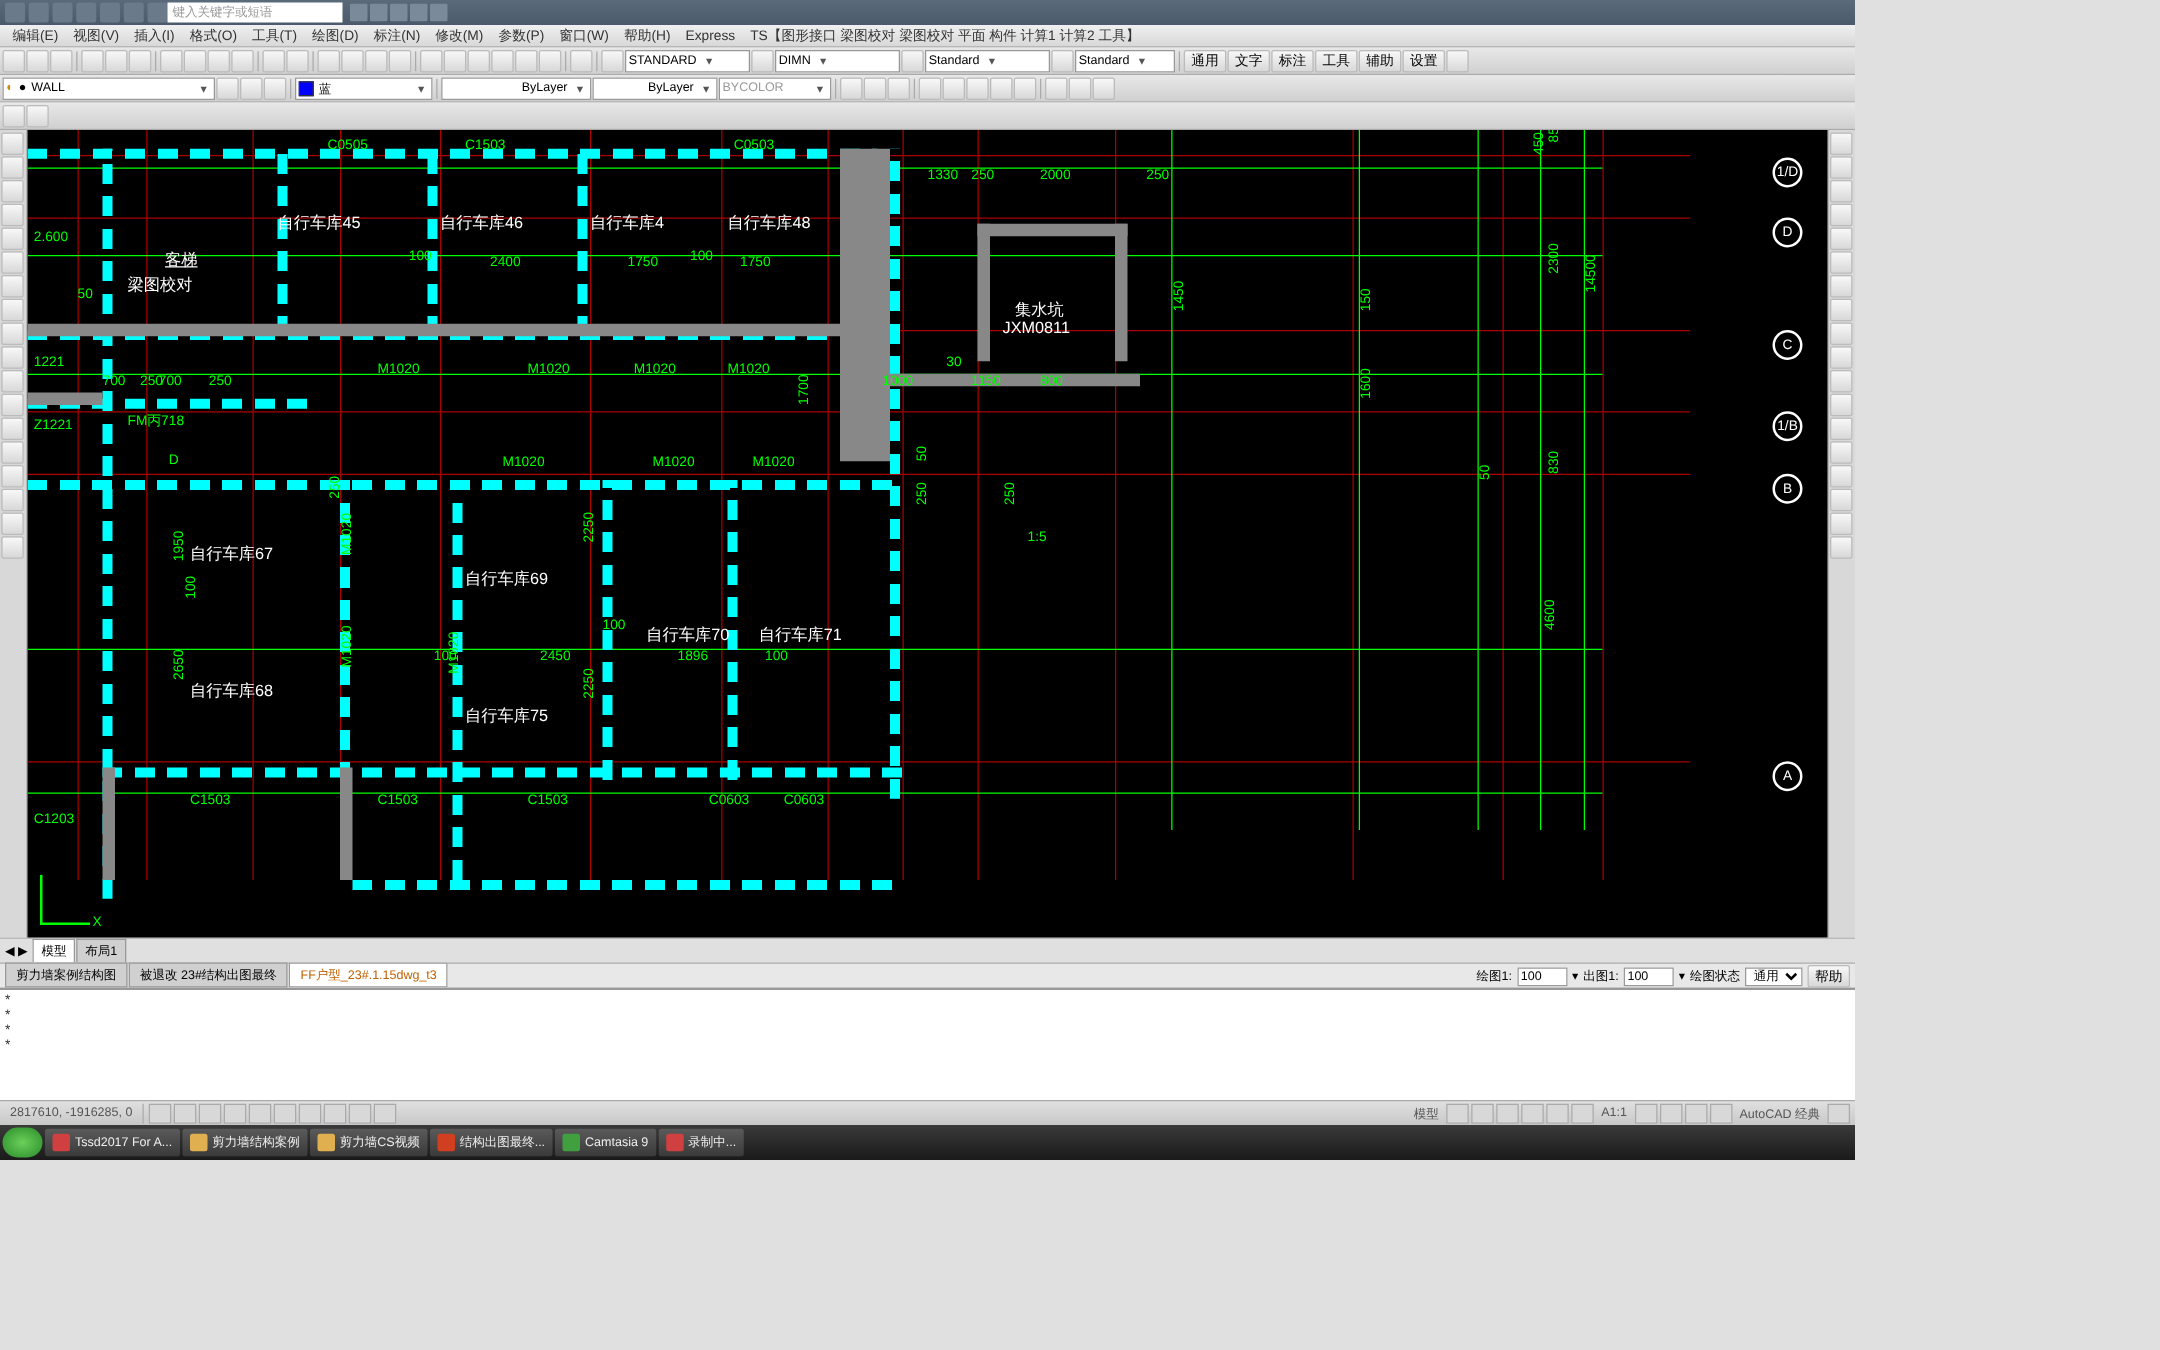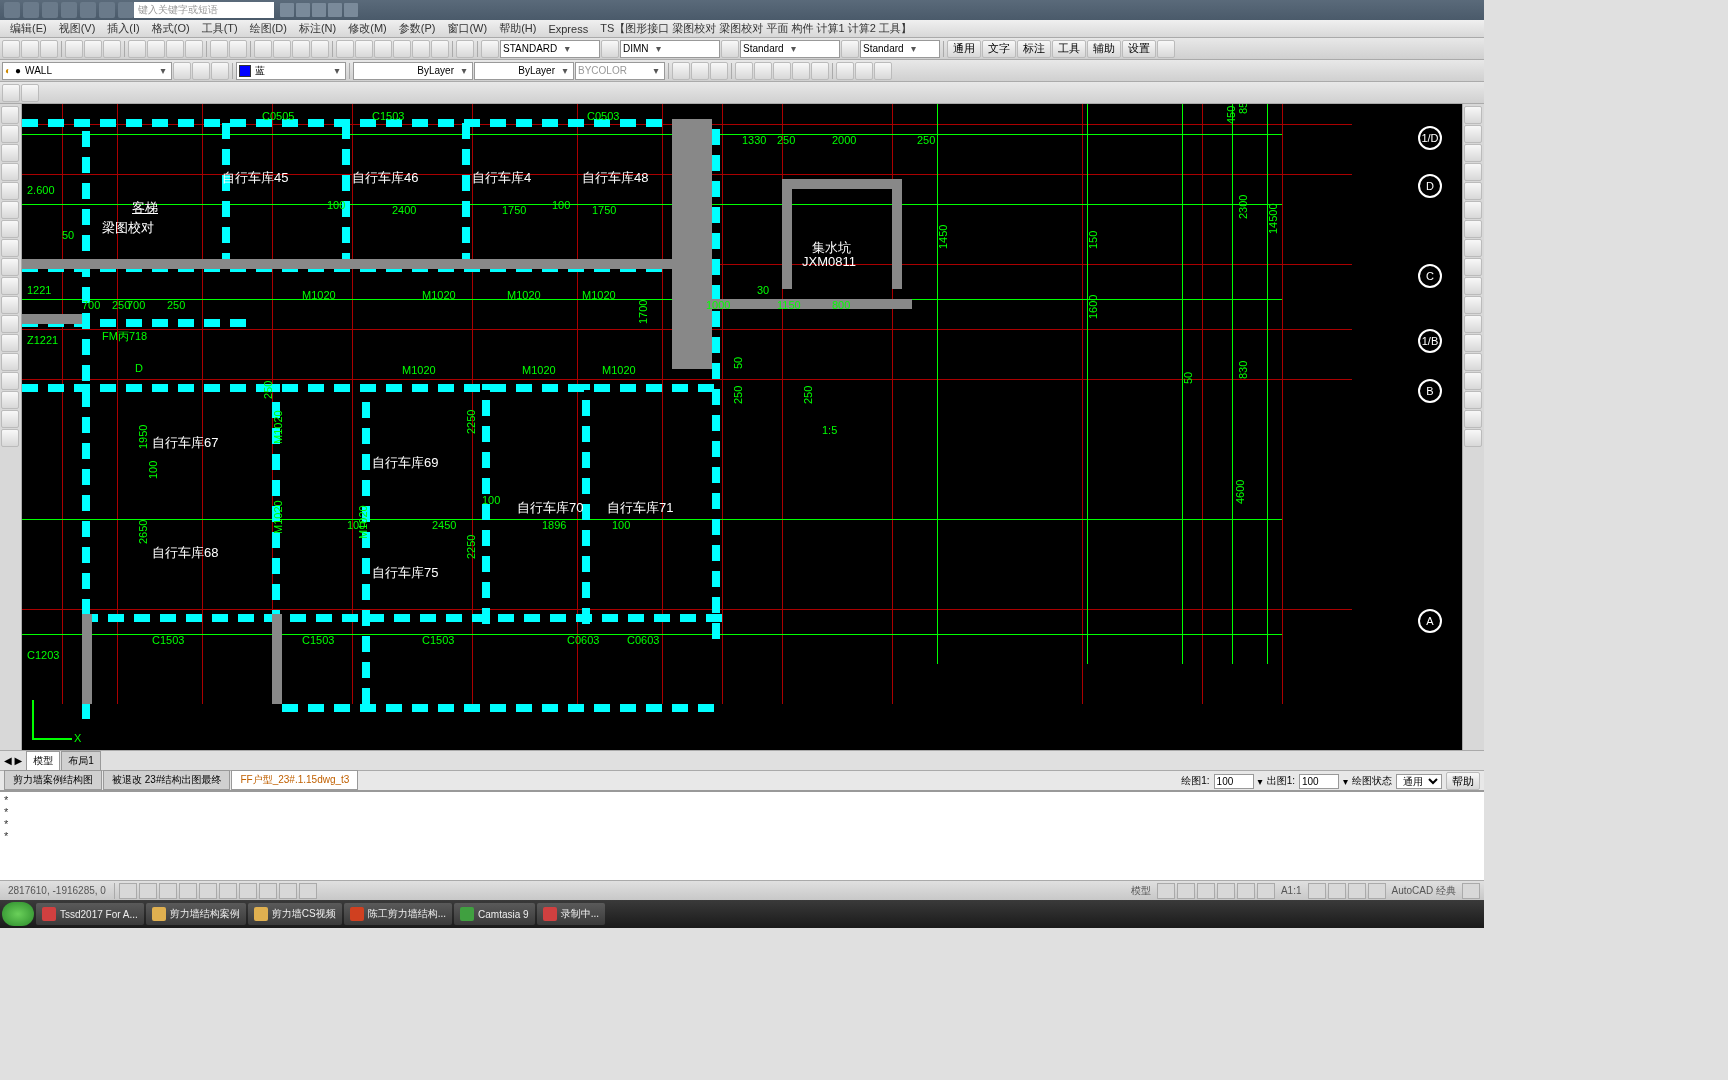--- a/index.html
+++ b/index.html
@@ -493,21 +493,21 @@
       <div class="task-item">
         <div class="task-icon" style="background: rgb(224, 176, 80);"></div>
         <span>剪力墙结构案例</span>
       </div>
       <div class="task-item">
         <div class="task-icon" style="background: rgb(224, 176, 80);"></div>
         <span>剪力墙CS视频</span>
       </div>
       <div class="task-item">
         <div class="task-icon" style="background: rgb(208, 64, 32);"></div>
-        <span>陈工剪力墙结构...</span>
+        <span>结构出图最终...</span>
       </div>
       <div class="task-item">
         <div class="task-icon" style="background: rgb(64, 160, 64);"></div>
         <span>Camtasia 9</span>
       </div>
       <div class="task-item">
         <div class="task-icon" style="background: rgb(208, 64, 64);"></div>
         <span>录制中...</span>
       </div>
     </div>

